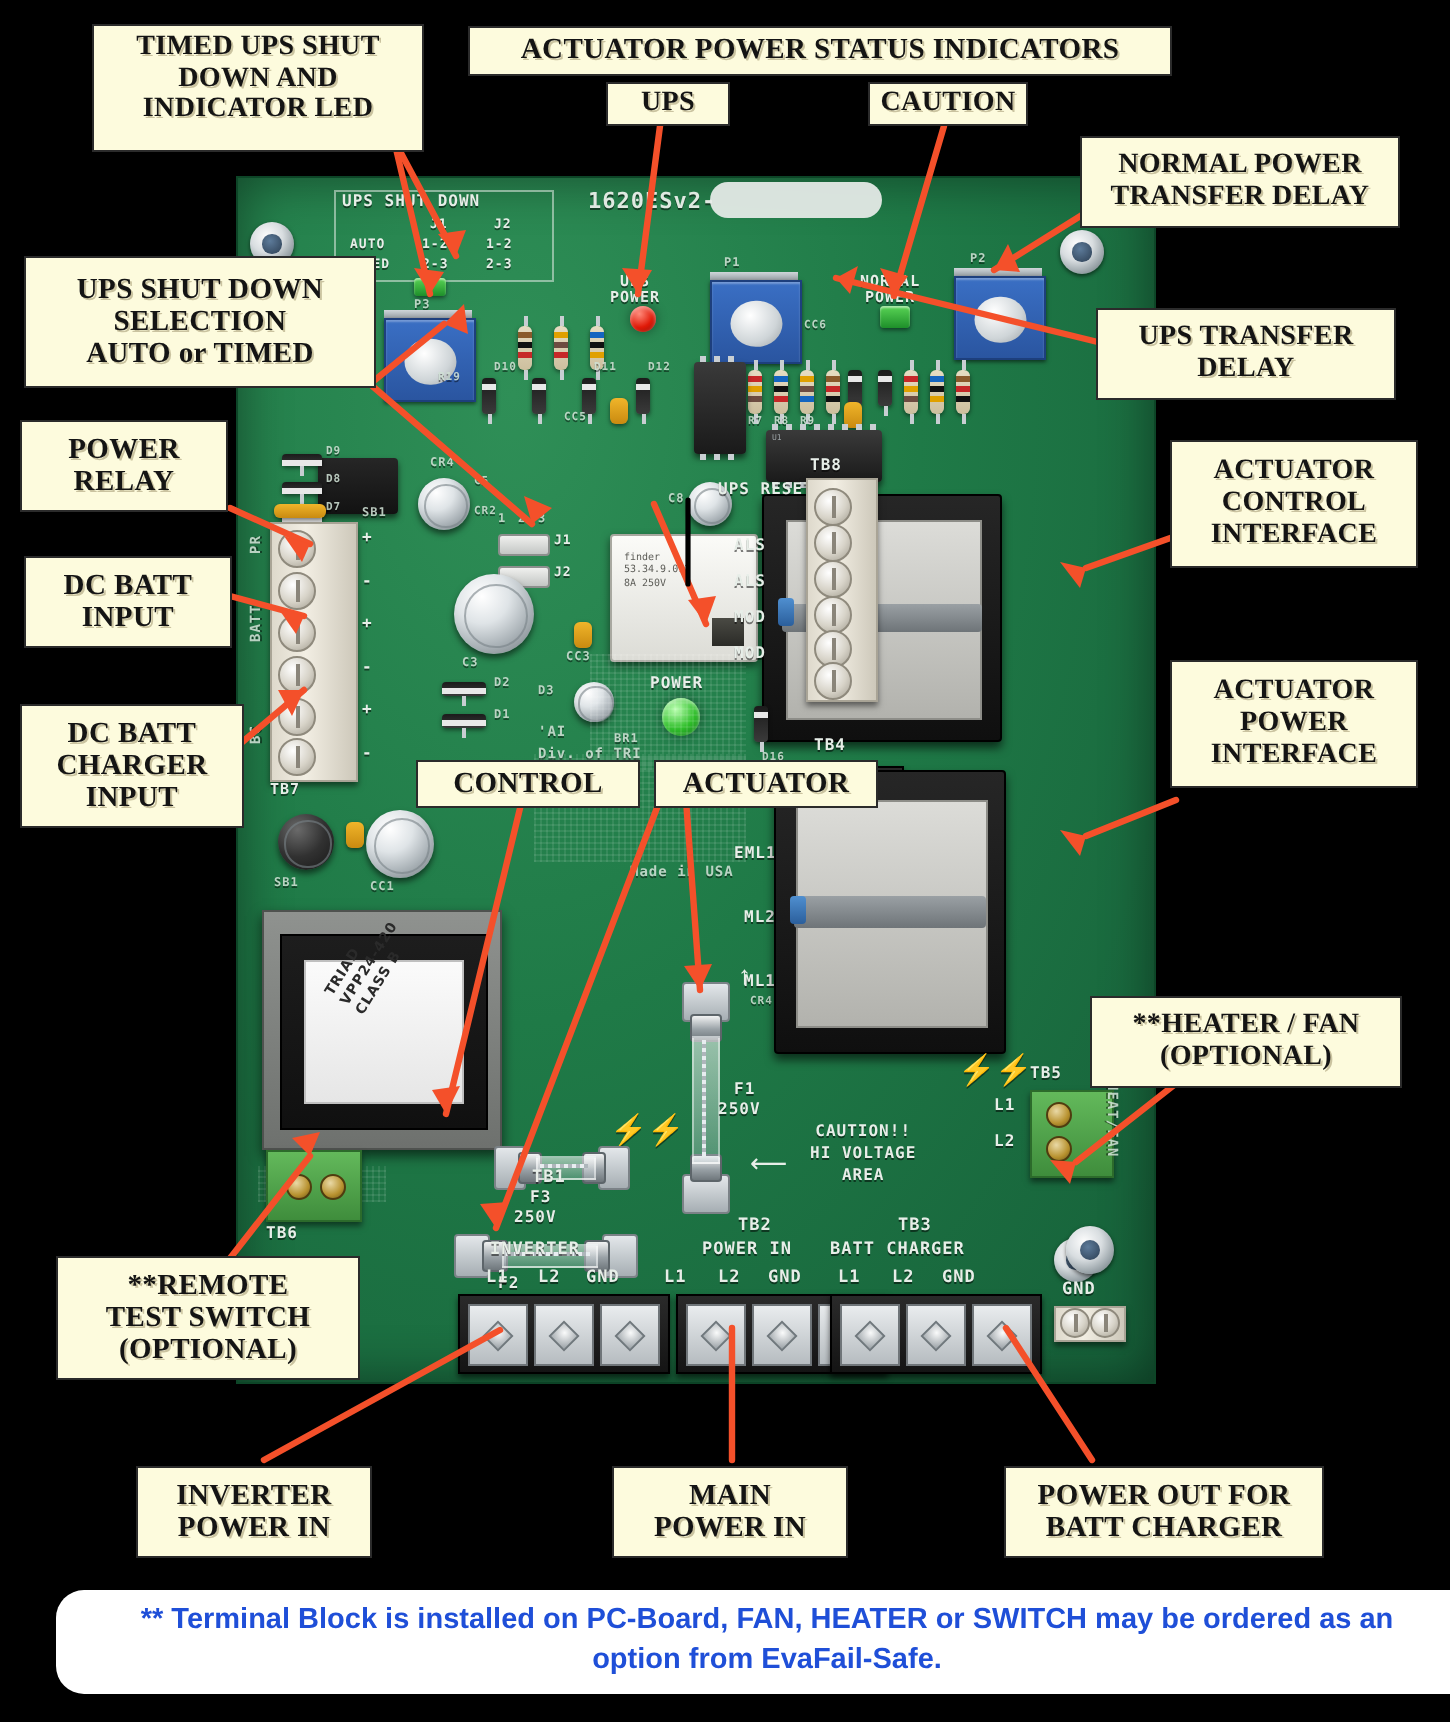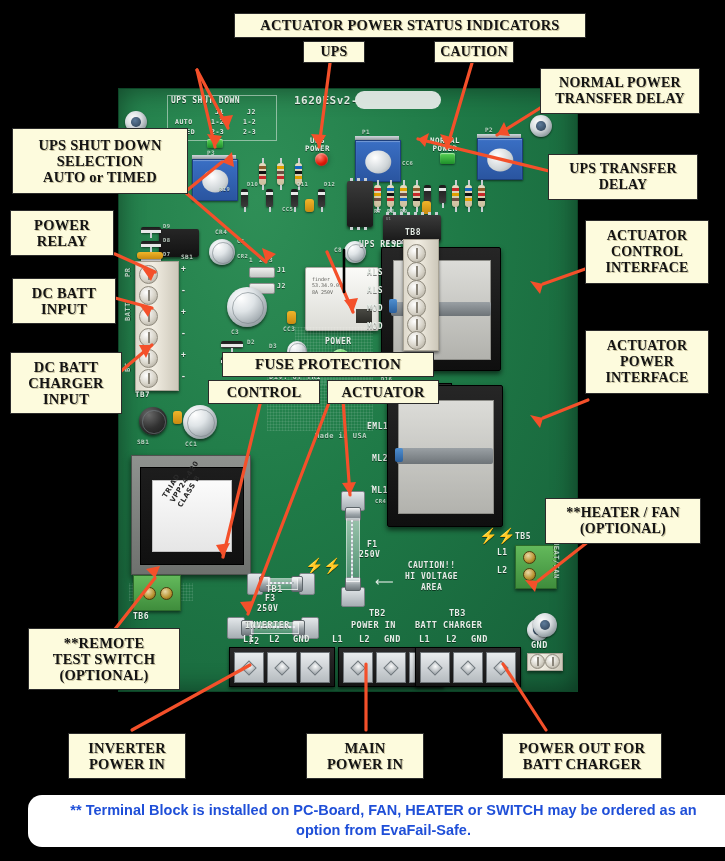--- a/index.html
+++ b/index.html
@@ -837,20 +837,23 @@
       <polygon points="543,284 530,281 540,294"></polygon>
       <polygon points="543,418 530,415 540,428"></polygon>
       <polygon points="223,557 216,545 230,543"></polygon>
       <polygon points="350,495 342,483 356,482"></polygon>
       <polygon points="248,614 240,602 254,601"></polygon>
       <polygon points="538,581 525,580 535,592"></polygon>
       <polygon points="155,578 146,569 160,566"></polygon>
     </g>
   </svg>
 
+  <div class="label" style="left:46px;  top:12px;  width:166px; height:64px; font-size:14px;">TIMED UPS SHUT
+DOWN AND
+INDICATOR LED</div>
 
   <div class="label" style="left:234px; top:13px;  width:352px; height:25px; font-size:14.5px; display:flex; align-items:center; justify-content:center;">ACTUATOR POWER STATUS INDICATORS</div>
 
   <div class="label" style="left:303px; top:41px;  width:62px;  height:22px; font-size:14px; display:flex; align-items:center; justify-content:center;">UPS</div>
 
   <div class="label" style="left:434px; top:41px;  width:80px;  height:22px; font-size:14px; display:flex; align-items:center; justify-content:center;">CAUTION</div>
 
   <div class="label" style="left:540px; top:68px;  width:160px; height:46px; font-size:14px; display:flex; align-items:center; justify-content:center;">NORMAL POWER
 TRANSFER DELAY</div>
 
@@ -873,21 +876,20 @@
 INPUT</div>
 
   <div class="label" style="left:585px; top:330px; width:124px; height:64px; font-size:14px; display:flex; align-items:center; justify-content:center;">ACTUATOR
 POWER
 INTERFACE</div>
 
   <div class="label" style="left:10px;  top:352px; width:112px; height:62px; font-size:14.5px; display:flex; align-items:center; justify-content:center;">DC BATT
 CHARGER
 INPUT</div>
 
-  <div class="label" style="left:222px; top:352px; width:212px; height:25px; font-size:15px; display:flex; align-items:center; justify-content:center;">FUSE PROTECTION</div>
 
   <div class="label" style="left:208px; top:380px; width:112px; height:24px; font-size:14.5px; display:flex; align-items:center; justify-content:center;">CONTROL</div>
 
   <div class="label" style="left:327px; top:380px; width:112px; height:24px; font-size:14.5px; display:flex; align-items:center; justify-content:center;">ACTUATOR</div>
 
   <div class="label" style="left:545px; top:498px; width:156px; height:46px; font-size:14px; display:flex; align-items:center; justify-content:center;">**HEATER / FAN
 (OPTIONAL)</div>
 
   <div class="label" style="left:28px;  top:628px; width:152px; height:62px; font-size:14.5px; display:flex; align-items:center; justify-content:center;">**REMOTE
 TEST SWITCH

